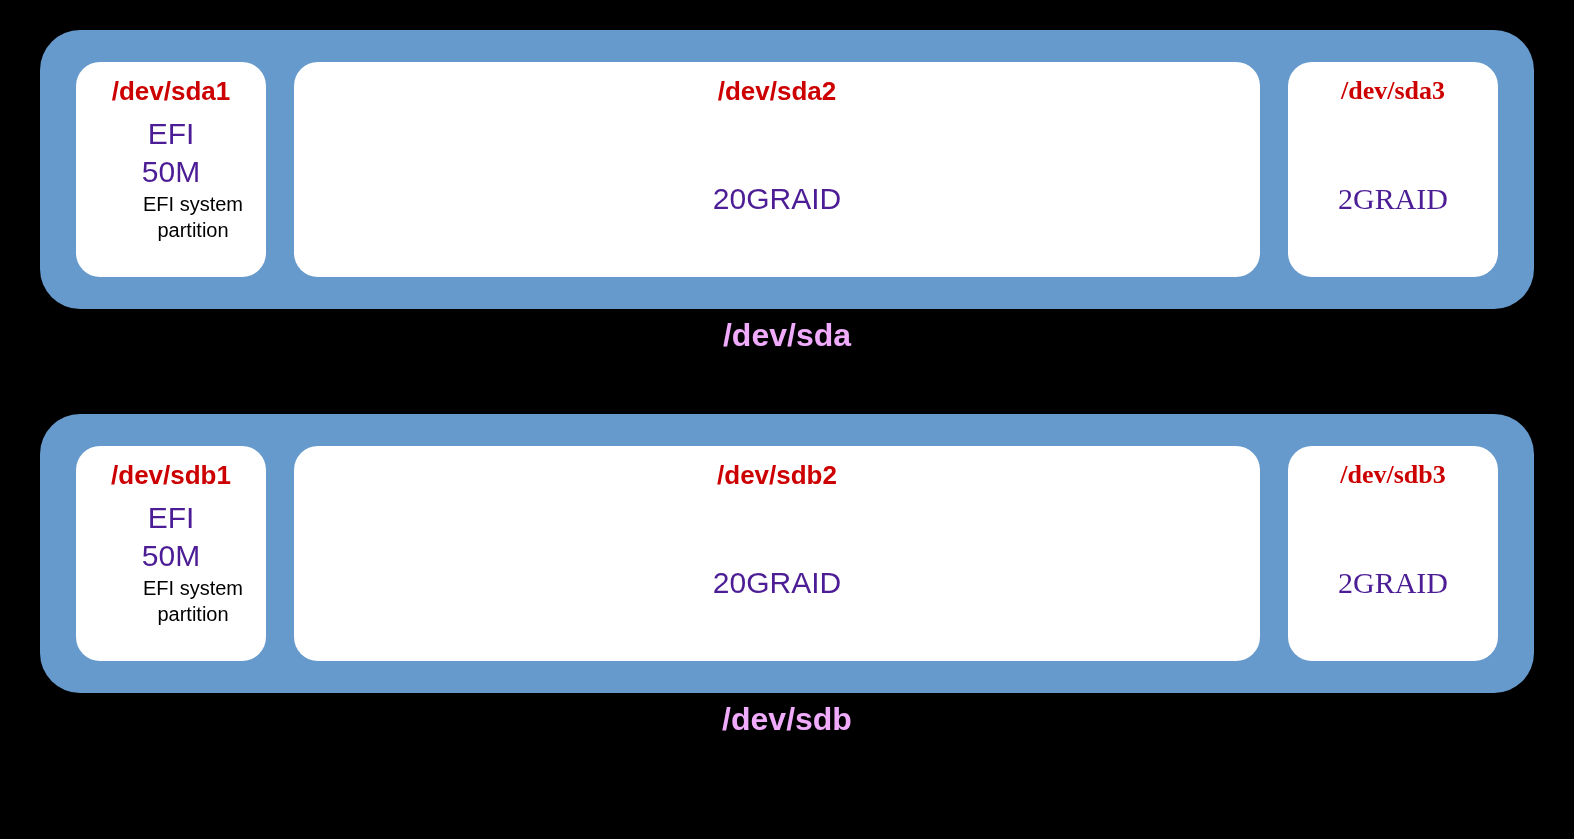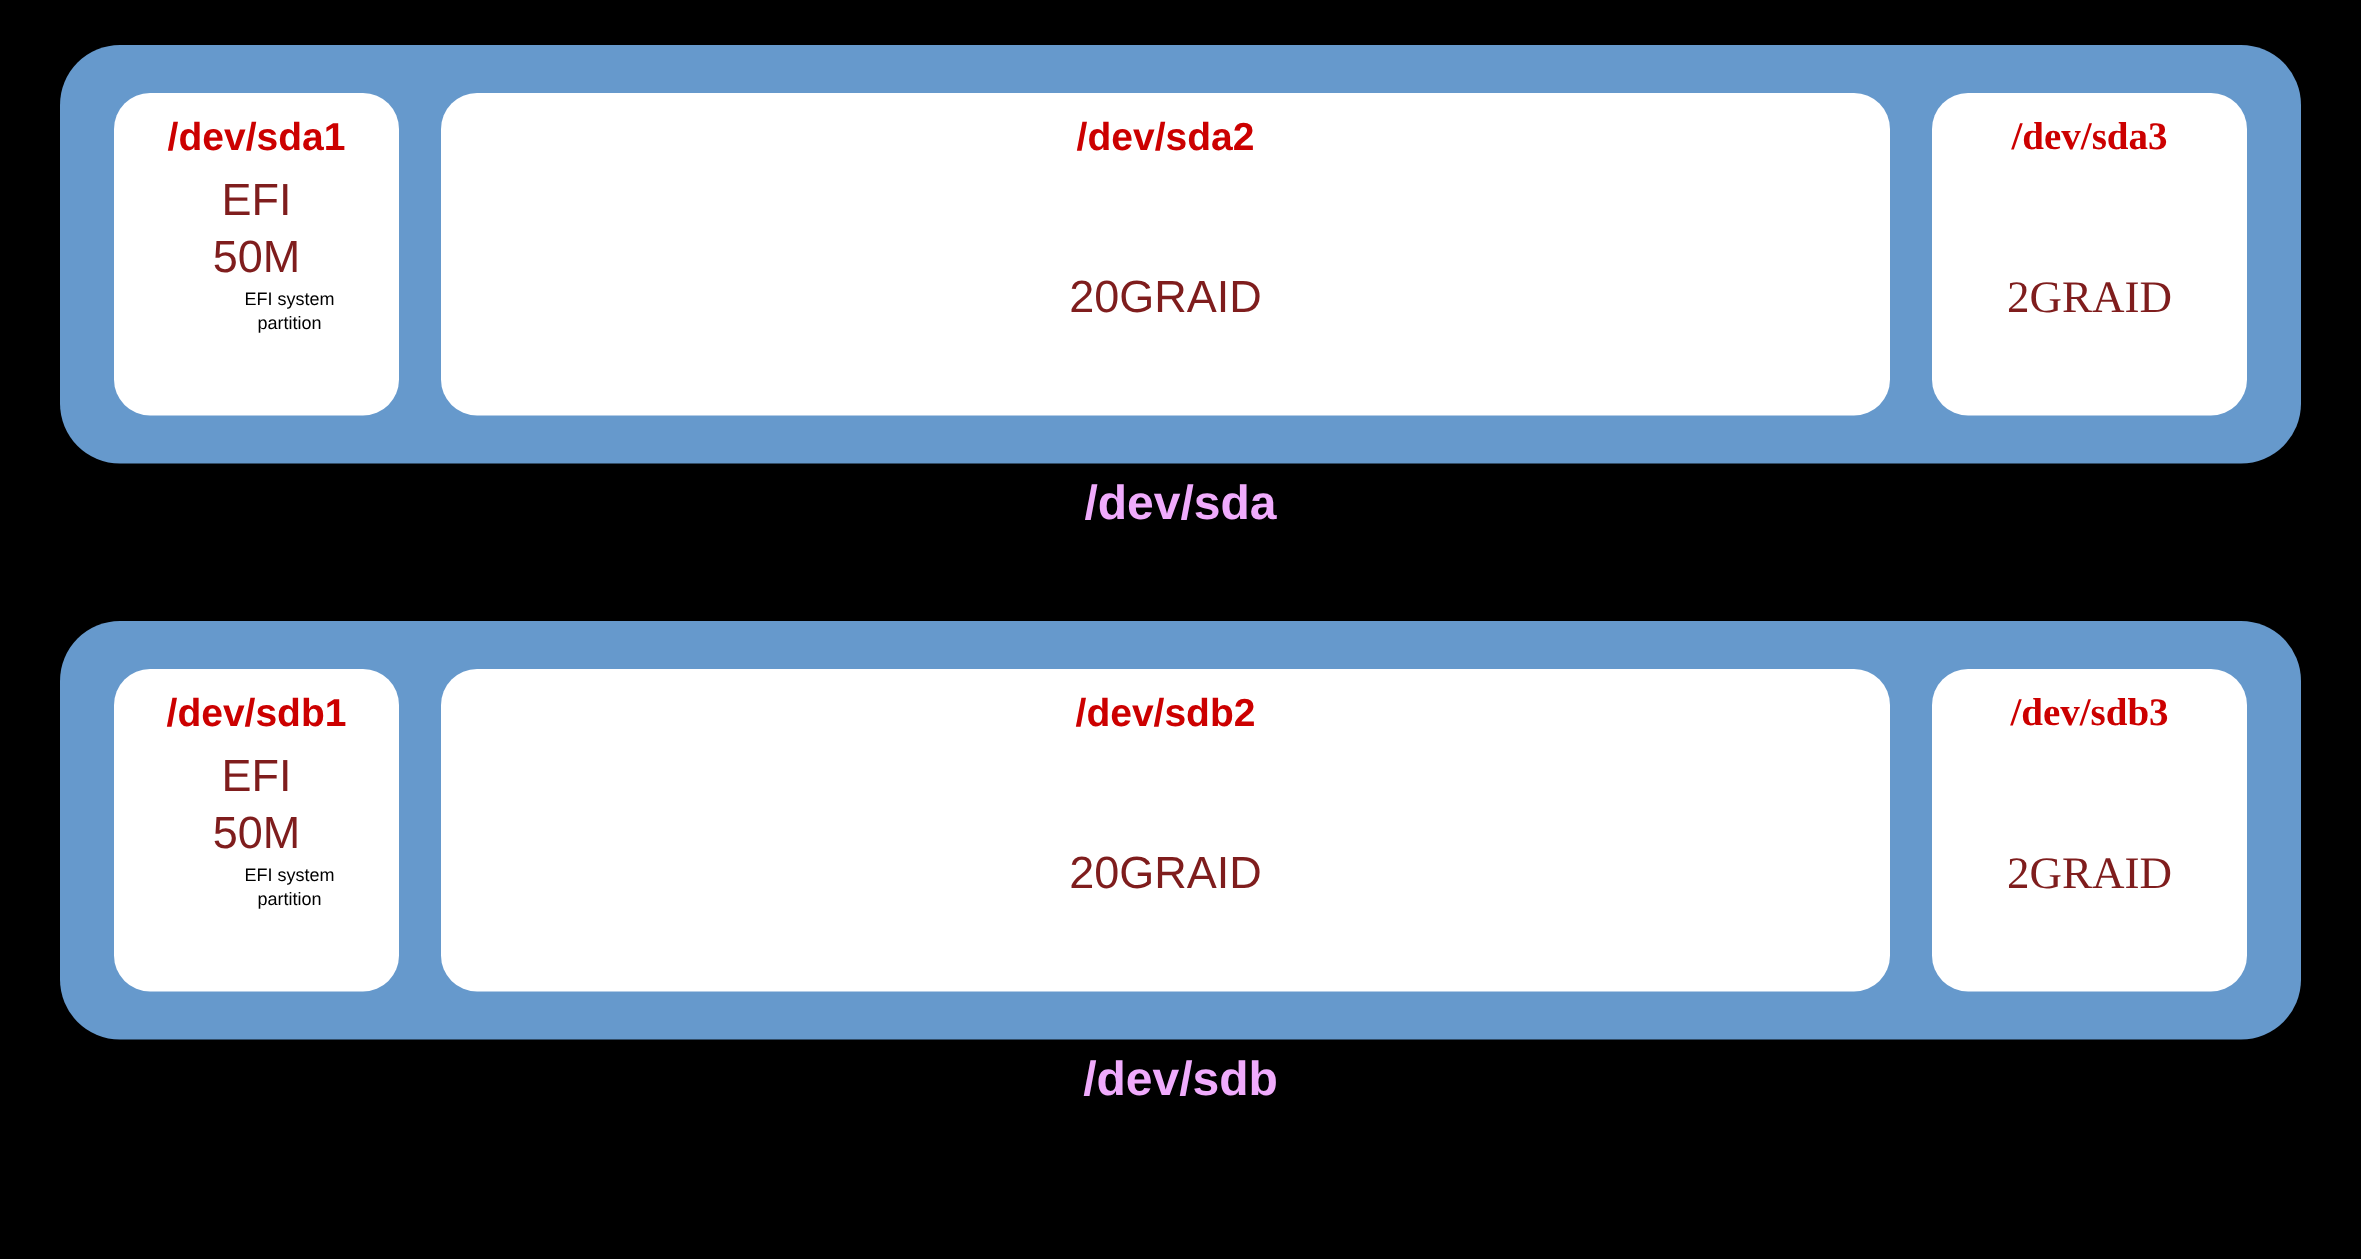--- a/index.html
+++ b/index.html
@@ -39,28 +39,28 @@
     .p1 { width: 190px; flex-shrink: 0; }
     .p2 { flex: 1; justify-content: space-between; }
     .p3 { width: 210px; flex-shrink: 0; font-family: Liberation Serif, serif; }
     .dev-label {
       color: #cc0000;
       font-weight: bold;
       font-size: 26px;
       margin-bottom: 8px;
     }
     .info {
-      color: #7f1d1d;
+      color: #4c1d95;
       font-size: 30px;
       line-height: 1.25;
       text-align: center;
     }
     .info-small {
       color: #000;
-      font-size: 12px;
+      font-size: 20px;
       line-height: 1.2;
       text-align: center;
       margin-top: 2px;
       margin-left: 44px;
     }
     .p2-inner, .p3-inner {
       display: flex;
       flex-direction: row;
       align-items: center;
       justify-content: center;

